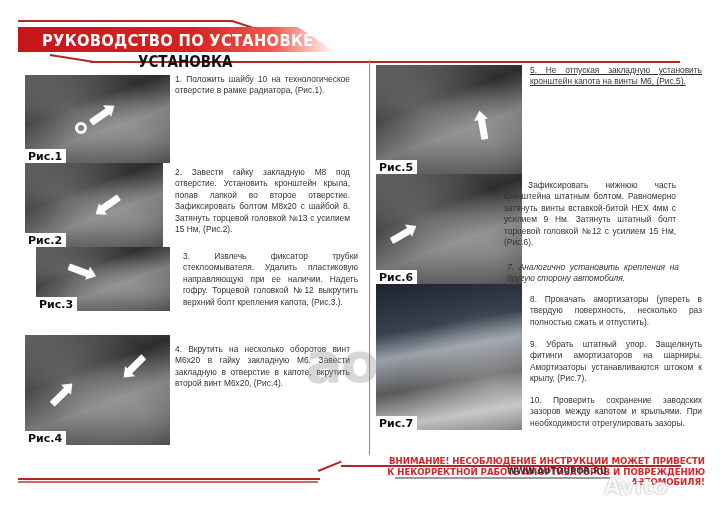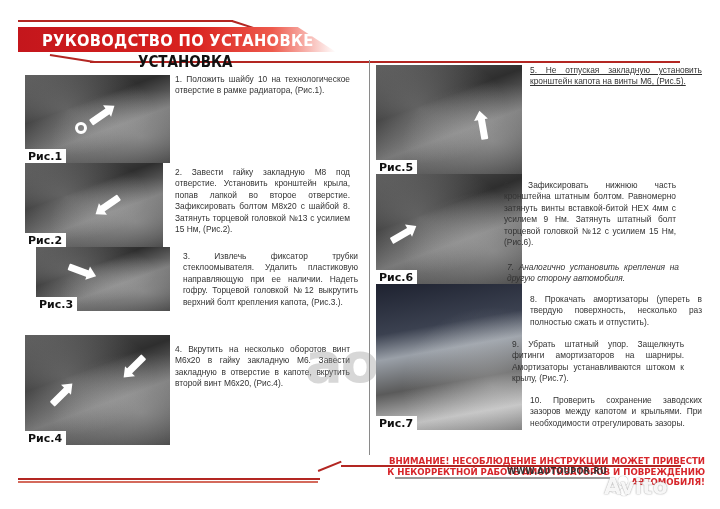--- a/index.html
+++ b/index.html
@@ -131,21 +131,21 @@
 </div>
 <div class="photo" style="left:376px; top:284px; width:146px; height:146px; background:linear-gradient(170deg,#1e2230 0%,#3b4150 30%,#9aa0a8 45%,#5a5a5a 65%,#c0c0c0 85%,#777 100%);">
   <div class="shade2"></div>
   <span class="photo-label">Рис.7</span>
 </div>
 
 <div class="step" style="left:530px; top:65px; width:172px;text-decoration:underline;">5. Не отпуская закладную установить кронштейн капота на винты М6, (Рис.5).</div>
 <div class="step" style="left:504px; top:180px; width:172px;">6. Зафиксировать нижнюю часть кронштейна штатным болтом. Равномерно затянуть винты вставкой-битой HEX 4мм с усилием 9 Нм. Затянуть штатный болт торцевой головкой №12 с усилием 15 Нм, (Рис.6).</div>
 <div class="step" style="left:507px; top:262px; width:172px;font-style:italic;">7. Аналогично установить крепления на другую сторону автомобиля.</div>
 <div class="step" style="left:530px; top:294px; width:172px;">8. Прокачать амортизаторы (упереть в твердую поверхность, несколько раз полностью сжать и отпустить).</div>
-<div class="step" style="left:512px; top:339px; width:172px;">9. Убрать штатный упор. Защелкнуть фитинги амортизаторов на шарниры. Амортизаторы устанавливаются штоком к крылу, (Рис.7).</div>
+<div class="step" style="left:530px; top:339px; width:172px;">9. Убрать штатный упор. Защелкнуть фитинги амортизаторов на шарниры. Амортизаторы устанавливаются штоком к крылу, (Рис.7).</div>
 <div class="step" style="left:530px; top:395px; width:172px;">10. Проверить сохранение заводских зазоров между капотом и крыльями. При необходимости отрегулировать зазоры.</div>
 
 <div class="warning">ВНИМАНИЕ! НЕСОБЛЮДЕНИЕ ИНСТРУКЦИИ МОЖЕТ ПРИВЕСТИ К НЕКОРРЕКТНОЙ РАБОТЕ АМОРТИЗАТОРОВ И ПОВРЕЖДЕНИЮ АВТОМОБИЛЯ!</div>
 
 <div class="footer-line" style="left:18px; top:478px; width:302px;"></div>
 <div class="footer-line" style="left:18px; top:481px; width:300px; background:#d46a5c;"></div>
 <div class="footer-line" style="left:318px; top:470px; width:25px; transform:rotate(-22deg); transform-origin:left;"></div>
 <div class="footer-line" style="left:341px; top:465px; width:340px;"></div>
 <div class="footer-url">WWW.AUTOUPOR.RU</div>
 <div class="footer-line" style="left:395px; top:477px; width:215px; background:#999;"></div>

